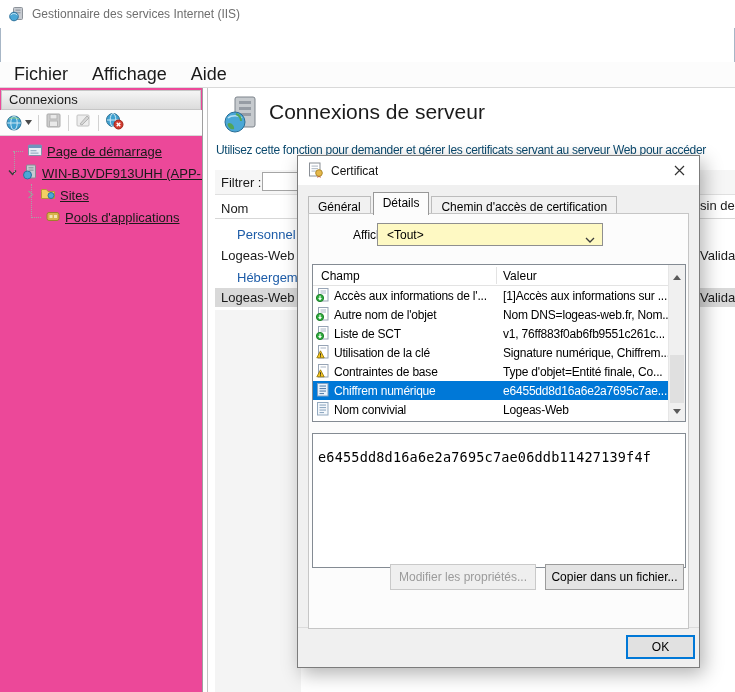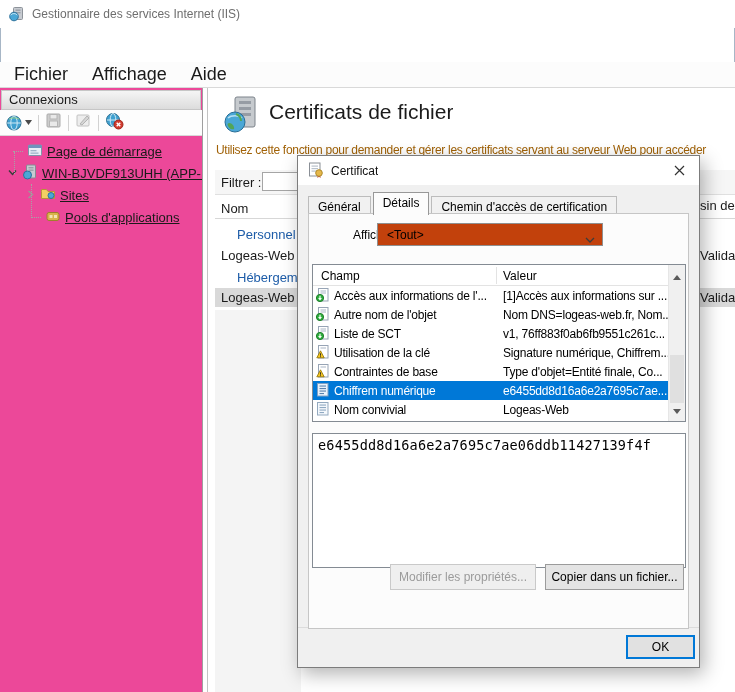--- a/index.html
+++ b/index.html
@@ -38,60 +38,60 @@
   .tree { position:absolute; left:0; top:52px; right:0; font-size:13px; color:#1a1a1a;text-decoration:underline; }
   .tree-row { height:22px; display:flex; align-items:center; gap:4px; white-space:nowrap; overflow:hidden; }
   .dot { width:10px; border-top:1px dotted #a5a5a5; flex:none; }
   .vdot { position:absolute; border-left:1px dotted #a5a5a5; width:0; }
   .splitter { position:absolute; left:202px; top:88px; width:6px; bottom:0; background:#fff;
     border-left:1px solid #9f9f9f; border-right:1px solid #c3c3c3; }
 
   
   .main { position:absolute; left:208px; top:88px; width:527px; bottom:0; background:#fff; font-size:13px; color:#1a1a1a; }
   .page-title { position:absolute; left:61px; top:12px; font-size:21px; color:#1b1b1b; }
-  .descr { position:absolute; left:8px; top:55px; width:518px; font-size:12px; letter-spacing:-0.3px; color:#a16207;
+  .descr { position:absolute; left:8px; top:55px; width:518px; font-size:12px; letter-spacing:-0.3px; color:#0c4a6e;
     white-space:nowrap; overflow:hidden; }
   .filterbar { position:absolute; left:7px; top:82px; width:520px; height:25px; background:#f6f6f6; border-bottom:1px solid #e0e0e0; }
   .filterbar .lbl { position:absolute; left:6px; top:5px; }
   .filterbar input { position:absolute; left:47px; top:2px; width:210px; height:19px; border:1px solid #a5a5a5; background:#fff; }
   .grp { color:#1d5ca8; }
   .hline { position:absolute; height:1px; background:#d7d7d7; }
   .sel-row { position:absolute; left:7px; top:200px; width:520px; height:19px; background:#d9d9d9; }
   .gray-below { position:absolute; left:7px; top:222px; width:86px; height:382px; background:#f4f4f4; }
 
   
   .dialog { position:absolute; left:297px; top:155px; width:403px; height:513px; background:#f0f0f0;
     border:1px solid #7c7c7c; box-shadow:4px 6px 18px rgba(0,0,0,.30); z-index:10; font-size:12px; color:#000; }
   .dlg-titlebar { position:absolute; left:0; top:0; right:0; height:29px; background:#fff; }
   .dlg-titlebar .ttl { position:absolute; left:33px; top:8px; font-size:12px; color:#111; }
   .dlg-close { position:absolute; right:10px; top:6px; width:20px; height:17px; display:flex; align-items:center; justify-content:center; }
   .dlg-tabs { position:absolute; left:10px; top:36px; height:23px; display:flex; align-items:flex-end; }
   .tab { padding:3px 9px 2px; border:1px solid #bcbcbc; border-bottom:none; background:#f1f1f1; margin-right:2px; height:19px; }
   .tab.active { background:#fcfcfc; height:23px; border-color:#989898; z-index:3; position:relative; }
   .dlg-page { position:absolute; left:10px; top:57px; width:381px; height:416px; background:#fcfcfc; border:1px solid #c6c6c6; z-index:2; }
   .show-lbl { position:absolute; left:24px; top:14px;margin-left:20px; }
-  .combo { position:absolute; left:68px; top:9px; width:226px; height:23px; background:#c2410c; border:1px solid #8f8f8f;padding-left:18px; }
+  .combo { position:absolute; left:68px; top:9px; width:226px; height:23px; background:#fef9c3; border:1px solid #8f8f8f;padding-left:18px; }
   .combo .val { position:absolute; left:9px; top:4px; }
   .combo .chev { position:absolute; right:7px; top:8px; }
   .grid { position:absolute; left:3px; top:50px; width:374px; height:158px; background:#fff; border:1px solid #848b93; }
   .grid-header { position:relative; height:21px; border-bottom:1px solid #e3e3e3; }
   .grid-header .c1 { position:absolute; left:8px; top:4px; }
   .grid-header .c2 { position:absolute; left:190px; top:4px; }
   .grid-header .cd { position:absolute; left:183px; top:2px; width:1px; height:17px; background:#e3e3e3; }
   .grid-row { position:relative; height:19px; width:calc(100% - 17px); }
   .grid-row .ic { position:absolute; left:3px; top:2px; }
   .grid-row .f { position:absolute; left:21px; top:3px; width:160px; white-space:nowrap; overflow:hidden; letter-spacing:-0.2px; }
   .grid-row .v { position:absolute; left:190px; top:3px; width:165px; white-space:nowrap; overflow:hidden; letter-spacing:-0.2px; }
   .grid-row.sel { background:#0078d7; color:#fff; }
   .gscroll { position:absolute; right:0; top:0; bottom:0; width:17px; background:#f0f0f0; border-left:1px solid #e6e6e6; }
   .gscroll .up { position:absolute; top:4px; left:4px; }
   .gscroll .dn { position:absolute; bottom:4px; left:4px; }
   .gthumb { position:absolute; left:1px; right:1px; top:58%; bottom:18px; background:#e0e0e0; }
   .detailbox { position:absolute; left:3px; top:219px; width:374px; height:135px; background:#fff; border:1px solid #848b93;
-    padding:3px 5px; font-family:"DejaVu Sans Mono", monospace; font-size:13.5px; letter-spacing:0.2px; }
+    padding:15px 5px; font-family:"DejaVu Sans Mono", monospace; font-size:13.5px; letter-spacing:0.2px; }
   .dbtn { position:absolute; top:350px; height:26px; text-align:center; line-height:24px; }
   .btn-edit { left:81px; width:146px; background:#efefef; border:1px solid #c9c9c9; color:#9b9b9b; }
   .btn-copy { left:236px; width:139px; background:#e4e4e4; border:1px solid #9b9b9b; color:#000; }
   .dlg-footer { position:absolute; left:0; right:0; bottom:0; height:40px; background:#f0f0f0; border-top:1px solid #dcdcdc; }
   .btn-ok { position:absolute; left:328px; top:7px; width:69px; height:24px; background:#e1e1e1; border:2px solid #0078d7;
     text-align:center; line-height:20px; color:#000; }
 </style>
 </head>
 <body>
 
@@ -263,21 +263,21 @@
           <rect x="13" y="2" width="20" height="30" rx="2" fill="#c6cace" stroke="#7d838b"></rect>
           <rect x="17" y="6" width="12" height="3" fill="#969ca4"></rect>
           <rect x="17" y="12" width="12" height="3" fill="#969ca4"></rect>
           <rect x="17" y="18" width="12" height="3" fill="#969ca4"></rect>
           <circle cx="13" cy="27" r="10" fill="#4aa7d6" stroke="#276d96"></circle>
           <path d="M6 23 C9 20 17 20 20 23" fill="none" stroke="#b8e0f2" stroke-width="1.5"></path>
           <path d="M5.5 29 C8 26 13 31 12 34 C9 35 6 33 5.5 29 Z" fill="#53a556"></path>
           <path d="M14 19 C17 20 19 23 19 26" fill="none" stroke="#53a556" stroke-width="2"></path>
         </svg>
     </span>
-    <div class="page-title nowrap">Certificats de fichier</div>
+    <div class="page-title nowrap">Connexions de serveur</div>
     <div class="descr">Utilisez cette fonction pour demander et gérer les certificats servant au serveur Web pour accéder</div>
 
     <div class="filterbar">
       <span class="lbl">Filtrer :</span>
       <input style="">
     </div>
 
     <div class="abs nowrap" style="left:13px;top:113px;">Nom</div>
     <div class="abs nowrap" style="left:492px;top:110px;">sin de</div>
     <div class="hline" style="left:7px;top:130px;width:520px;"></div>

